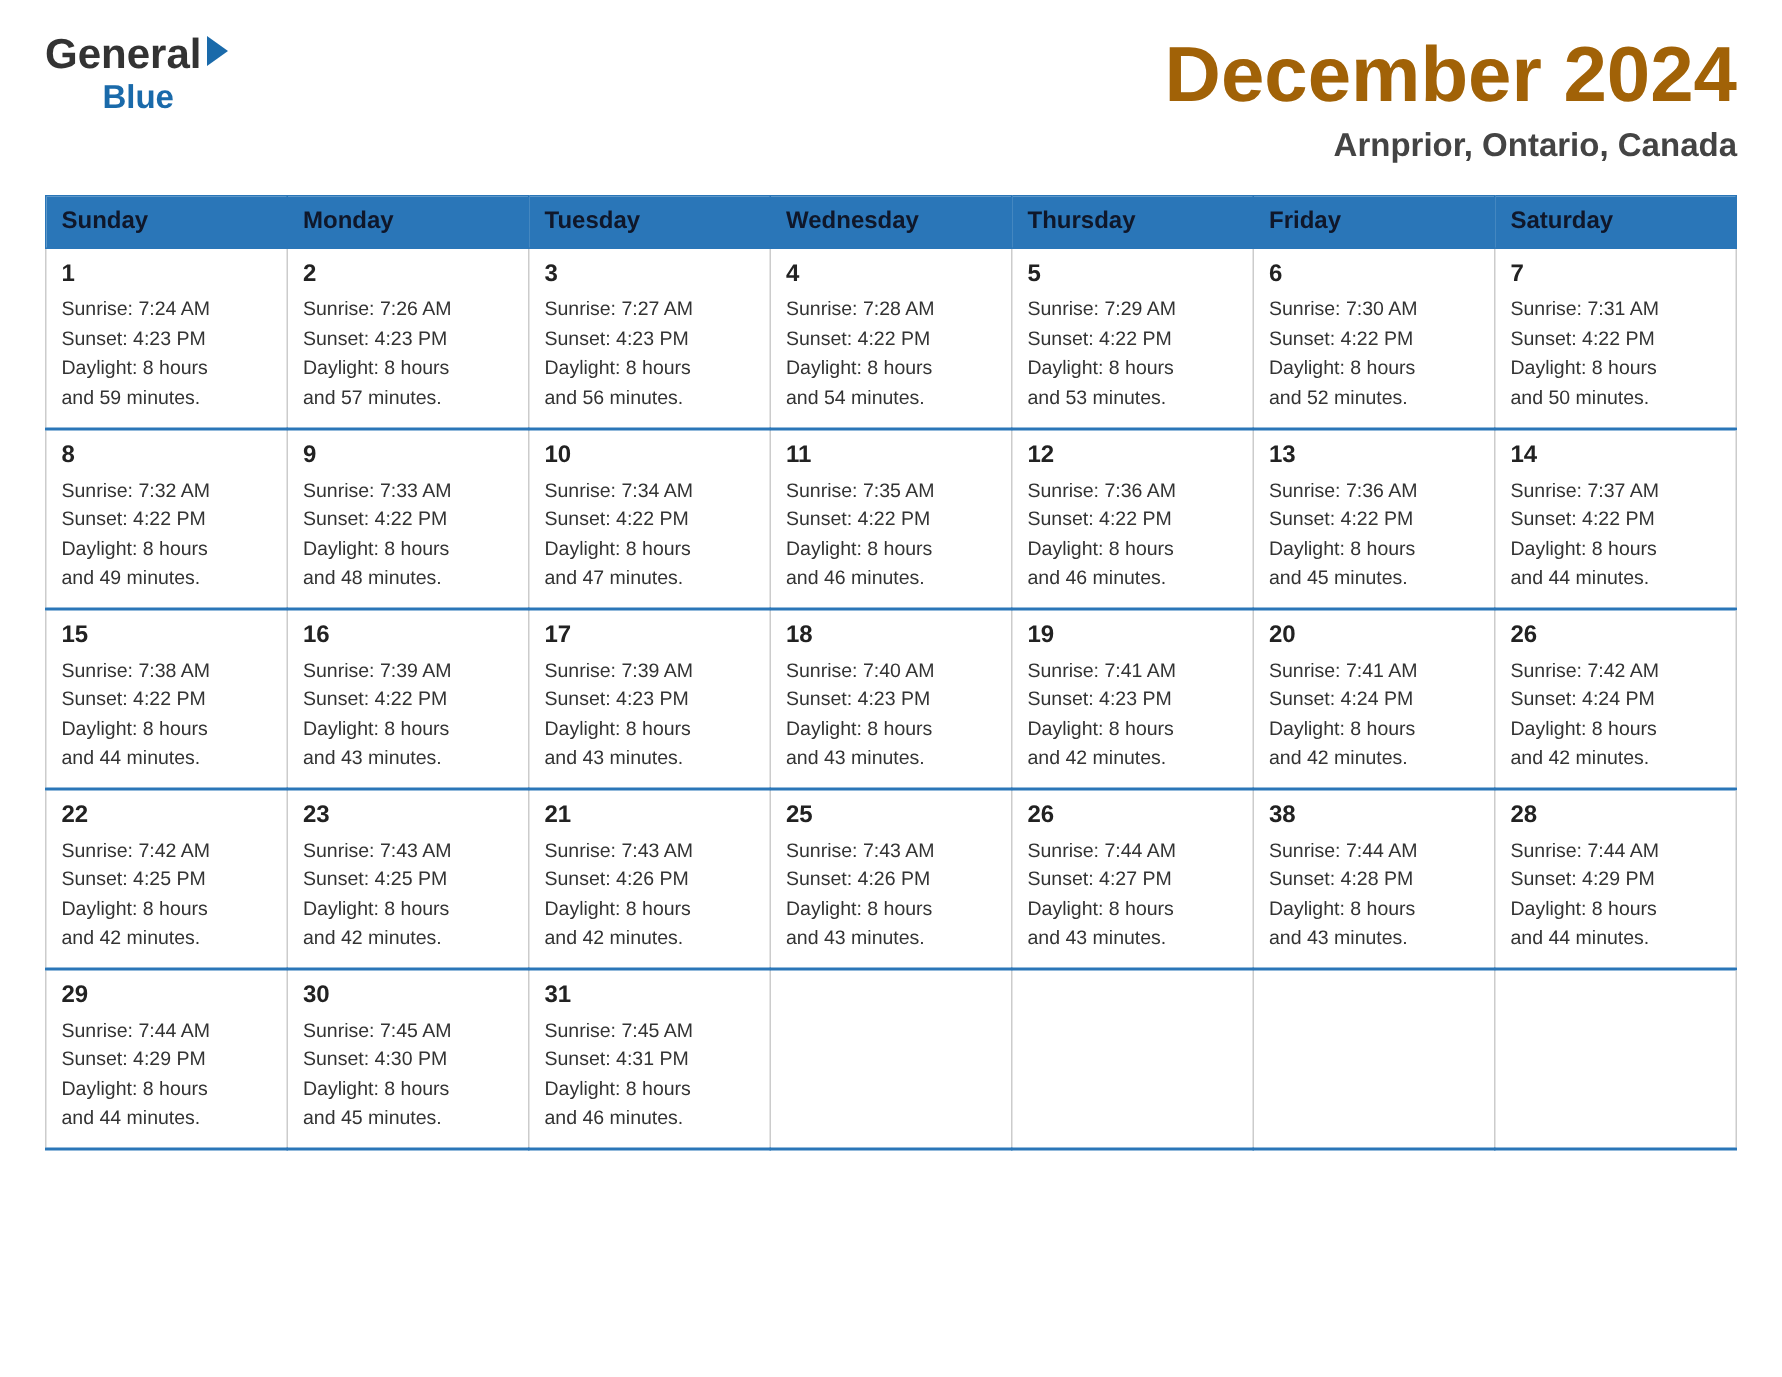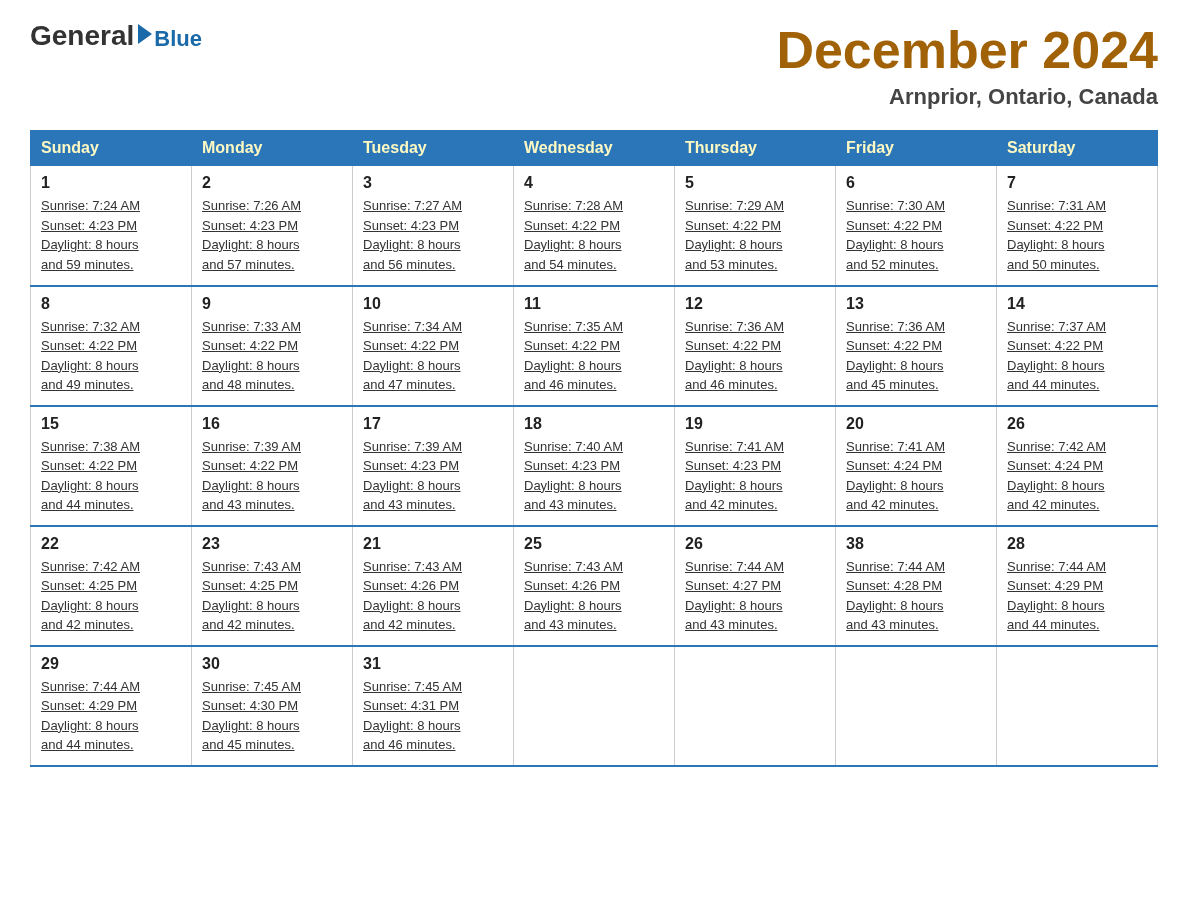--- a/index.html
+++ b/index.html
@@ -11,22 +11,22 @@
       padding: 20px 30px;
     }
     .header {
       display: flex;
       justify-content: space-between;
       align-items: flex-start;
       margin-bottom: 20px;
     }
     .logo {
       display: flex;
-      flex-direction: row;
-      align-items: flex-end;
+      flex-direction: column;
+      align-items: center;
     }
     .logo-text {
       font-size: 28px;
       font-weight: bold;
       color: #333;
       display: flex;
       align-items: center;
       gap: 2px;
     }
     .logo-general { color: #333; }
@@ -59,21 +59,21 @@
       color: #444;
       margin-top: 4px;
     }
     table {
       width: 100%;
       border-collapse: collapse;
       table-layout: fixed;
     }
     thead tr th {
       background: #2a76b8;
-      color: #fef9c3;
+      color: #0f172a;
       font-size: 16px;
       font-weight: bold;
       padding: 8px 10px;
       text-align: left;
       border: 1px solid #2a76b8;
     }
     tbody tr td {
       vertical-align: top;
       padding: 8px 10px;
       font-size: 13.5px;
@@ -88,21 +88,20 @@
       font-size: 16px;
       font-weight: bold;
       color: #222;
       display: block;
       margin-bottom: 4px;
     }
     .day-info {
       font-size: 13px;
       color: #333;
       line-height: 1.5;
-      text-decoration: underline;
     }
     td.empty {
       background: #fff;
     }
   </style>
 </head>
 <body>
 
 <div class="header">
   <div class="logo">

